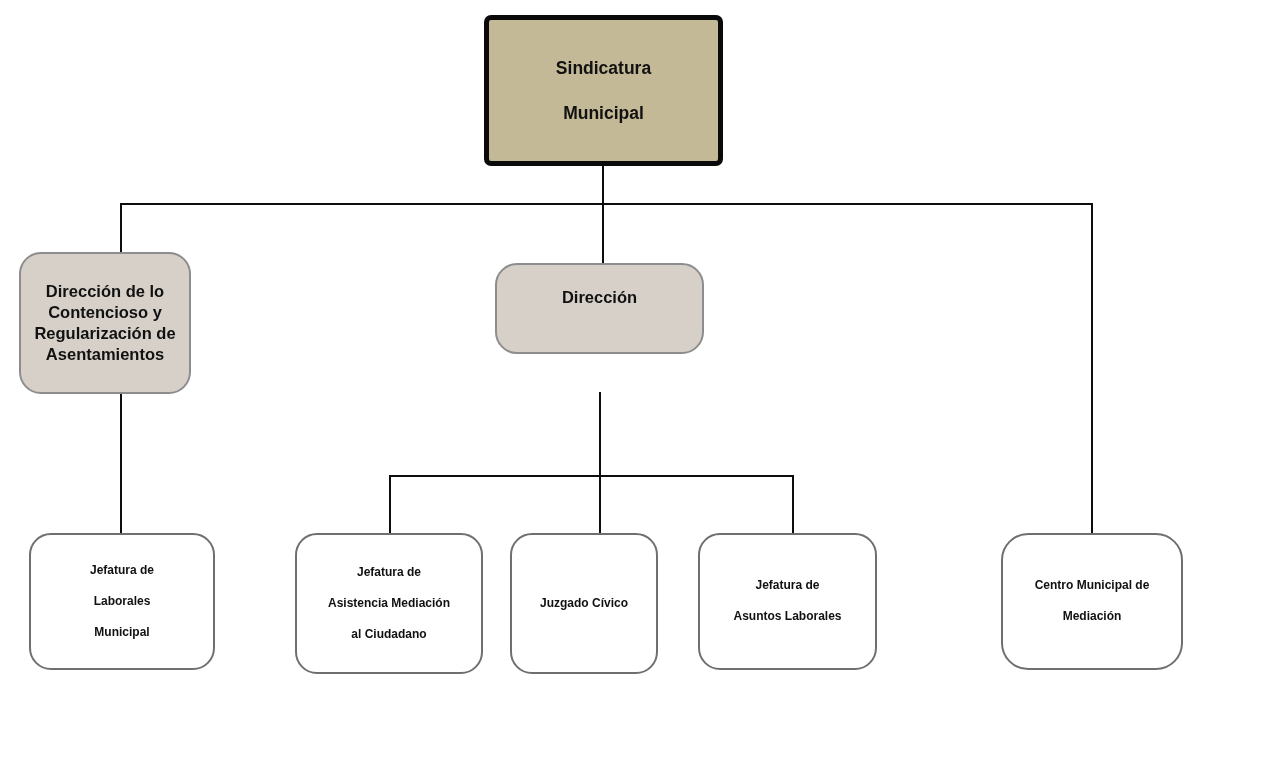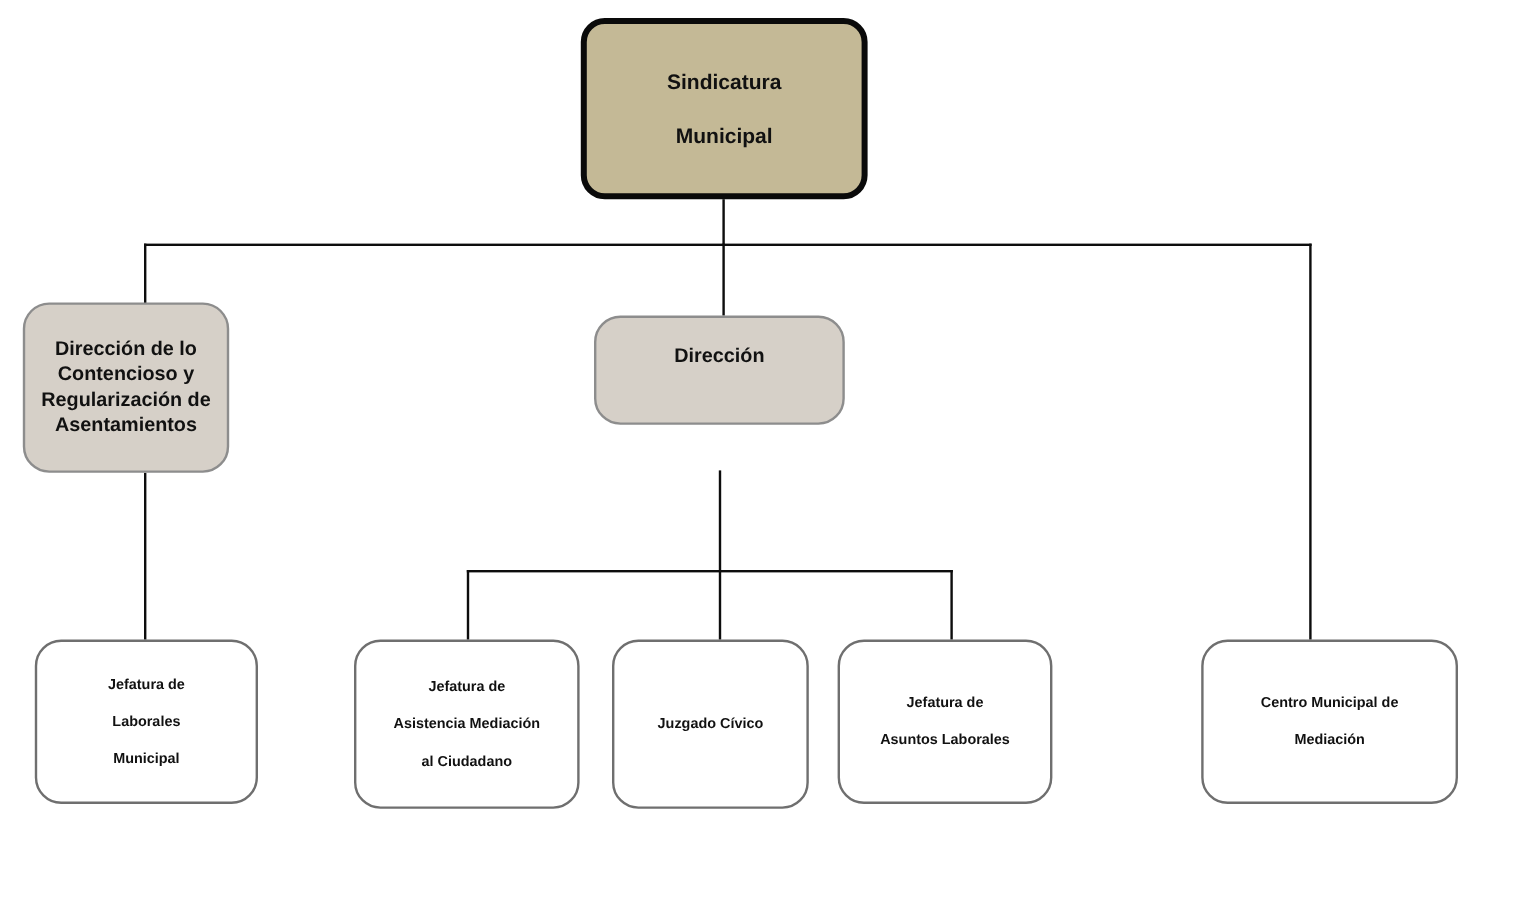--- a/index.html
+++ b/index.html
@@ -36,21 +36,21 @@
     box-sizing: border-box;
     white-space: nowrap;
   }
   .node.wrap span {
     white-space: normal;
   }
   
   .level-root {
     background: #c4b996;
     border: 5px solid #0a0a0a;
-    border-radius: 20px;
+    border-radius: 7px;
     font-size: 17.5px;
   }
   
   .level-two {
     background: #d6d0c8;
     border: 2px solid #8d8d8d;
     border-radius: 22px;
     font-size: 16.5px;
   }
   
@@ -109,25 +109,25 @@
   </div>
 
   <div class="node level-three" style="left:29px; top:533px; width:186px; height:137px;">
     <span><span>Jefatura de</span><br><span>Laborales</span><br><span>Municipal</span></span>
   </div>
 
   <div class="node level-three" style="left:295px; top:533px; width:188px; height:141px;">
     <span><span>Jefatura de</span><br><span>Asistencia Mediación</span><br><span>al Ciudadano</span></span>
   </div>
 
-  <div class="node level-three" style="left:510px; top:533px; width:164px; height:141px;align-items:center;">
+  <div class="node level-three" style="left:510px; top:533px; width:148px; height:141px;align-items:center;">
     <span>Juzgado Cívico</span>
   </div>
 
   <div class="node level-three" style="left:698px; top:533px; width:179px; height:137px;">
     <span><span>Jefatura de</span><br><span>Asuntos Laborales</span></span>
   </div>
 
-  <div class="node level-three" style="left:1001px; top:533px; width:214px; height:137px;">
+  <div class="node level-three" style="left:1001px; top:533px; width:182px; height:137px;border-radius:27px;">
     <span><span>Centro Municipal de</span><br><span>Mediación</span></span>
   </div>
 
 </div>
 
 </body></html>

